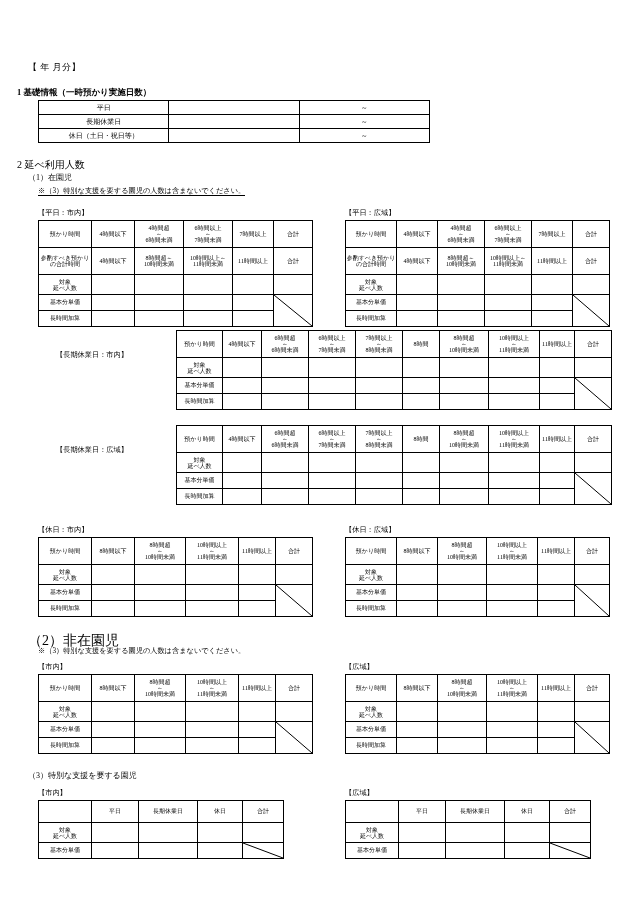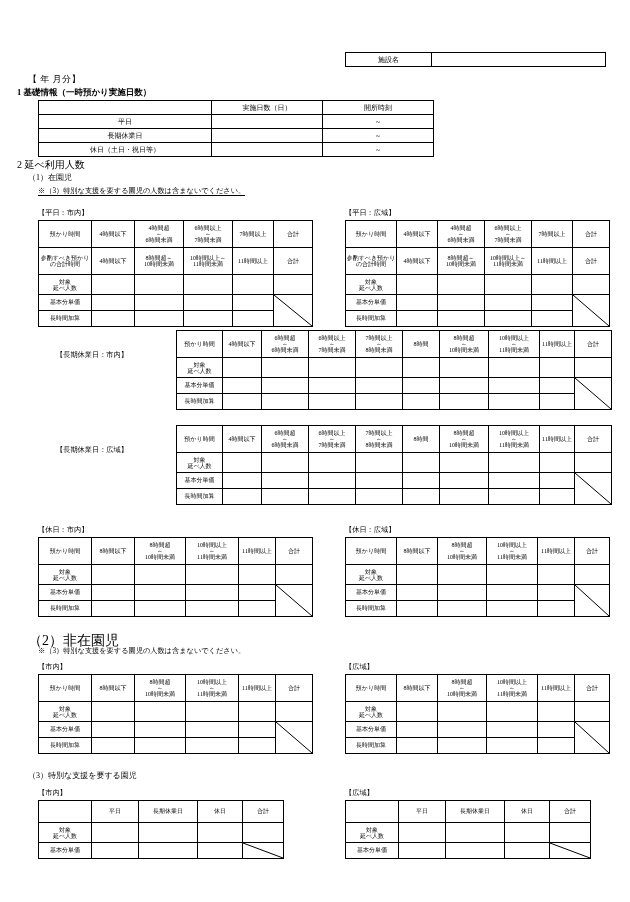--- a/index.html
+++ b/index.html
@@ -9,21 +9,21 @@
     color:#000;font-size:7px;position:relative;
   }
   .page{position:relative;width:630px;height:902px;padding:0;box-sizing:border-box;}
 
   
   .facility{position:absolute;left:345px;top:52px;width:258px;}
   table.grid{border-collapse:collapse;table-layout:fixed;}
   table.grid td,table.grid th{border:1px solid #000;padding:0;text-align:center;vertical-align:middle;font-weight:normal;}
   .facility td{height:13px;font-size:7px;}
 
-  .hdr-date{position:absolute;left:28px;top:73px;font-size:9px;letter-spacing:0.5px;}
+  .hdr-date{position:absolute;left:28px;top:61px;font-size:9px;letter-spacing:0.5px;}
   .sec1{position:absolute;left:17px;top:87px;font-size:8.5px;font-weight:bold;}
   .sec2{position:absolute;left:17px;top:158px;font-size:10px;}
   .sub1{position:absolute;left:28px;top:172px;font-size:8px;}
   .note1{position:absolute;left:38px;top:186px;font-size:7.2px;}
   .note1 .und{border-bottom:1px solid #000;padding-bottom:0px;}
   .sub2{position:absolute;left:28px;top:632px;font-size:14px;}
   .note2{position:absolute;left:38px;top:646px;font-size:7.2px;}
   .sub3{position:absolute;left:28px;top:770px;font-size:8px;text-align:center;}
 
   
@@ -41,48 +41,33 @@
 
   .blk{position:absolute;}
   .blktitle{font-size:7.2px;margin-bottom:2px;}
   .multi{display:block;line-height:1.0;}
 </style>
 </head>
 <body>
 
 <div class="page">
 
-  <div class="facility">
-    <table class="grid" style="width:258px;">
-      <tbody>
-          <tr>
-        <td style="width:85px;">施設名</td>
-        <td style="width:173px;"></td>
-      </tr>
-    </tbody>
-      </table>
-  </div>
 
   <div class="hdr-date">【    年    月分】</div>
   <div class="sec1">1  基礎情報（一時預かり実施日数）</div>
   <div class="sec2">2  延べ利用人数</div>
   <div class="sub1">（1）在園児</div>
   <div class="note1"><span class="und">※（3）特別な支援を要する園児の人数は含まないでください。</span></div>
   <div class="sub2">（2）非在園児</div>
   <div class="note2"><span class="und">※（3）特別な支援を要する園児の人数は含まないでください。</span></div>
   <div class="sub3">（3）特別な支援を要する園児</div>
 
   <div class="t1">
     <table class="grid" style="width:392px;">
       <tbody>
-          <tr>
-        <td style="width:172px;"></td>
-        <td style="width:110px;">実施日数（日）</td>
-        <td style="width:110px;">開所時刻</td>
-      </tr>
       <tr>
         <td>平日</td>
         <td></td>
         <td>～</td>
       </tr>
       <tr>
         <td>長期休業日</td>
         <td></td>
         <td>～</td>
       </tr>

